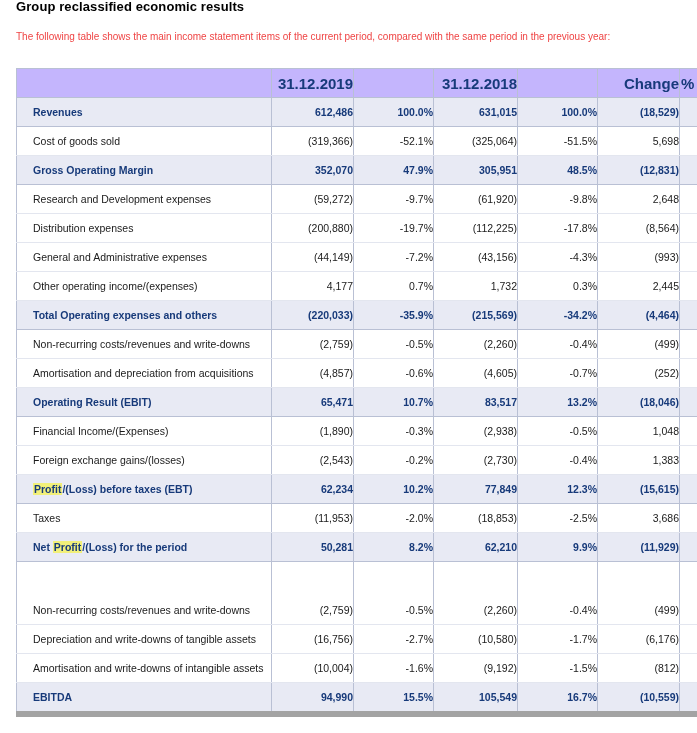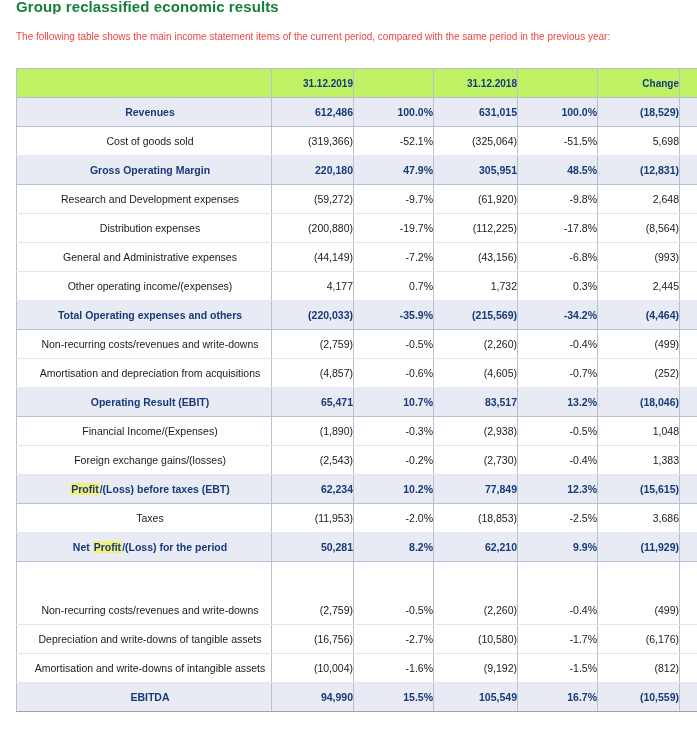--- a/index.html
+++ b/index.html
@@ -15,23 +15,23 @@
     overflow: hidden;
   }
   .page {
     position: relative;
     width: 697px;
     height: 733px;
     box-sizing: border-box;
     padding: 0 16px;
   }
   .doc-title {
-    font-size: 15px;
+    font-size: 13px;
     font-weight: bold;
-    color: #15803d;
+    color: #000000;
     letter-spacing: 0.1px;
     margin: 0;
     padding-top: 0;
     height: 14px;
     overflow: hidden;
     line-height: 14px;
   }
   .intro {
     font-size: 10px;
     line-height: 18px;
@@ -58,42 +58,42 @@
   table.fin th, table.fin td {
     border-left: 1px solid #b9c0d4;
     border-right: 1px solid #b9c0d4;
     padding: 0;
     vertical-align: middle;
   }
   thead th {
     border-top: 1px solid #b9c0d4;
     border-bottom: 1px solid #b9c0d4;
     height: 28px;
-    font-size: 10px;
+    font-size: 15px;
     font-weight: bold;
     color: #173a7a;
     text-align: right;
     padding-right: 10px;
-    background: #bef264;
+    background: #c4b5fd;
     margin-top: 38px;
   }
   thead th.th-label {
     text-align: left;
     padding-left: 8px;
   }
   tbody td {
     height: 28px;
     font-size: 10.5px;
     color: #1a1a1a;
     text-align: right;
     padding-right: 10px;
     white-space: nowrap;
   }
   tbody td.lbl {
-    text-align: center;
+    text-align: left;
     padding-left: 16px;
     padding-right: 4px;
   }
   tbody tr.sub td {
     border-bottom: 1px solid #e3e6ef;
   }
   tbody tr.total td {
     background: #e8eaf4;
     font-weight: bold;
     color: #173a7a;
@@ -101,21 +101,21 @@
     border-bottom: 1px solid #b9c0d4;
   }
   tbody tr.total td.lbl { color: #173a7a; }
   tbody tr.spacer td {
     height: 34px;
     background: #ffffff;
     border-bottom: none;
     border-top: none;
   }
   tbody tr.lastrow td {
-    border-bottom: 1px solid #a3a3a3;
+    border-bottom: 6px solid #a3a3a3;
   }
   .hl {
     background: #f2f07a;
     padding: 0 1px;
     margin-top: 16px;
   }
 </style>
 </head>
 <body>
 
@@ -160,21 +160,21 @@
           <td class="lbl">Cost of goods sold</td>
           <td>(319,366)</td>
           <td>-52.1%</td>
           <td>(325,064)</td>
           <td>-51.5%</td>
           <td>5,698</td>
           <td>-1.8%</td>
         </tr>
         <tr class="total">
           <td class="lbl">Gross Operating Margin</td>
-          <td>220,180</td>
+          <td>352,070</td>
           <td>47.9%</td>
           <td>305,951</td>
           <td>48.5%</td>
           <td>(12,831)</td>
           <td>-4.2%</td>
         </tr>
         <tr class="sub">
           <td class="lbl">Research and Development expenses</td>
           <td>(59,272)</td>
           <td>-9.7%</td>
@@ -190,21 +190,21 @@
           <td>(112,225)</td>
           <td>-17.8%</td>
           <td>(8,564)</td>
           <td>7.6%</td>
         </tr>
         <tr class="sub">
           <td class="lbl">General and Administrative expenses</td>
           <td>(44,149)</td>
           <td>-7.2%</td>
           <td>(43,156)</td>
-          <td>-6.8%</td>
+          <td>-4.3%</td>
           <td>(993)</td>
           <td>2.3%</td>
         </tr>
         <tr class="sub">
           <td class="lbl">Other operating income/(expenses)</td>
           <td>4,177</td>
           <td>0.7%</td>
           <td>1,732</td>
           <td>0.3%</td>
           <td>2,445</td>

